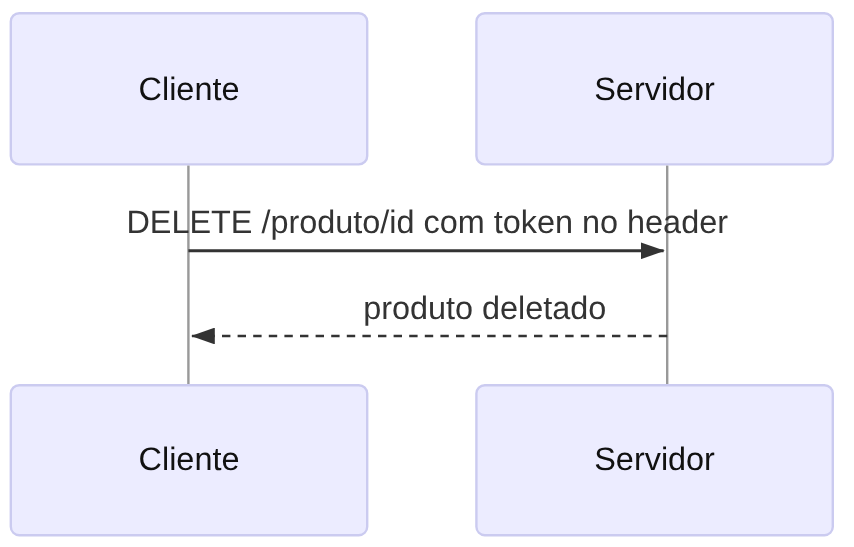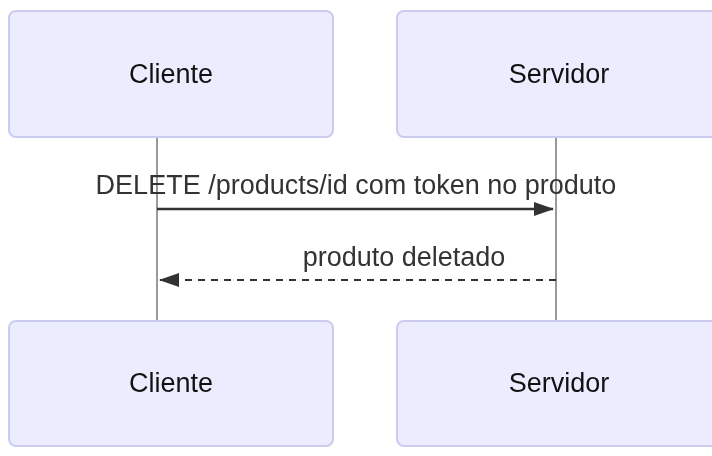--- a/index.html
+++ b/index.html
@@ -18,21 +18,21 @@
   }
   .stage {
     position: relative;
     width: 712px;
     height: 456px;
     background: var(--background);
     overflow: hidden;
   }
   .actor-box {
     position: absolute;
-    width: 326px;
+    width: 299px;
     height: 128px;
     background: var(--actor-fill);
     border: 2px solid var(--actor-border);
     border-radius: 8px;
     display: flex;
     align-items: center;
     justify-content: center;
     font-size: 27px;
     color: var(--actor-text);
   }
@@ -96,21 +96,21 @@
   <svg class="arrows" viewBox="0 0 712 456" xmlns="http://www.w3.org/2000/svg">
     <defs>
       <marker id="arrowhead" viewBox="0 0 20 14" refX="19" refY="7" markerWidth="20" markerHeight="14" markerUnits="userSpaceOnUse" orient="auto">
         <path class="arrowhead" d="M0,0 L20,7 L0,14 Z"></path>
       </marker>
     </defs>
     <line class="msg-line solid" x1="157" y1="209" x2="553" y2="209" marker-end="url(#arrowhead)"></line>
     <line class="msg-line dashed" x1="556" y1="280" x2="160" y2="280" marker-end="url(#arrowhead)"></line>
   </svg>
 
-  <div class="message-label m0">DELETE /products/id com token no produto</div>
+  <div class="message-label m0">DELETE /produto/id com token no header</div>
   <div class="message-label m1">produto deletado</div>
 
   <div class="actor-box bottom left">
     <span>Cliente</span>
   </div>
   <div class="actor-box bottom right">
     <span>Servidor</span>
   </div>
 
 </div>

